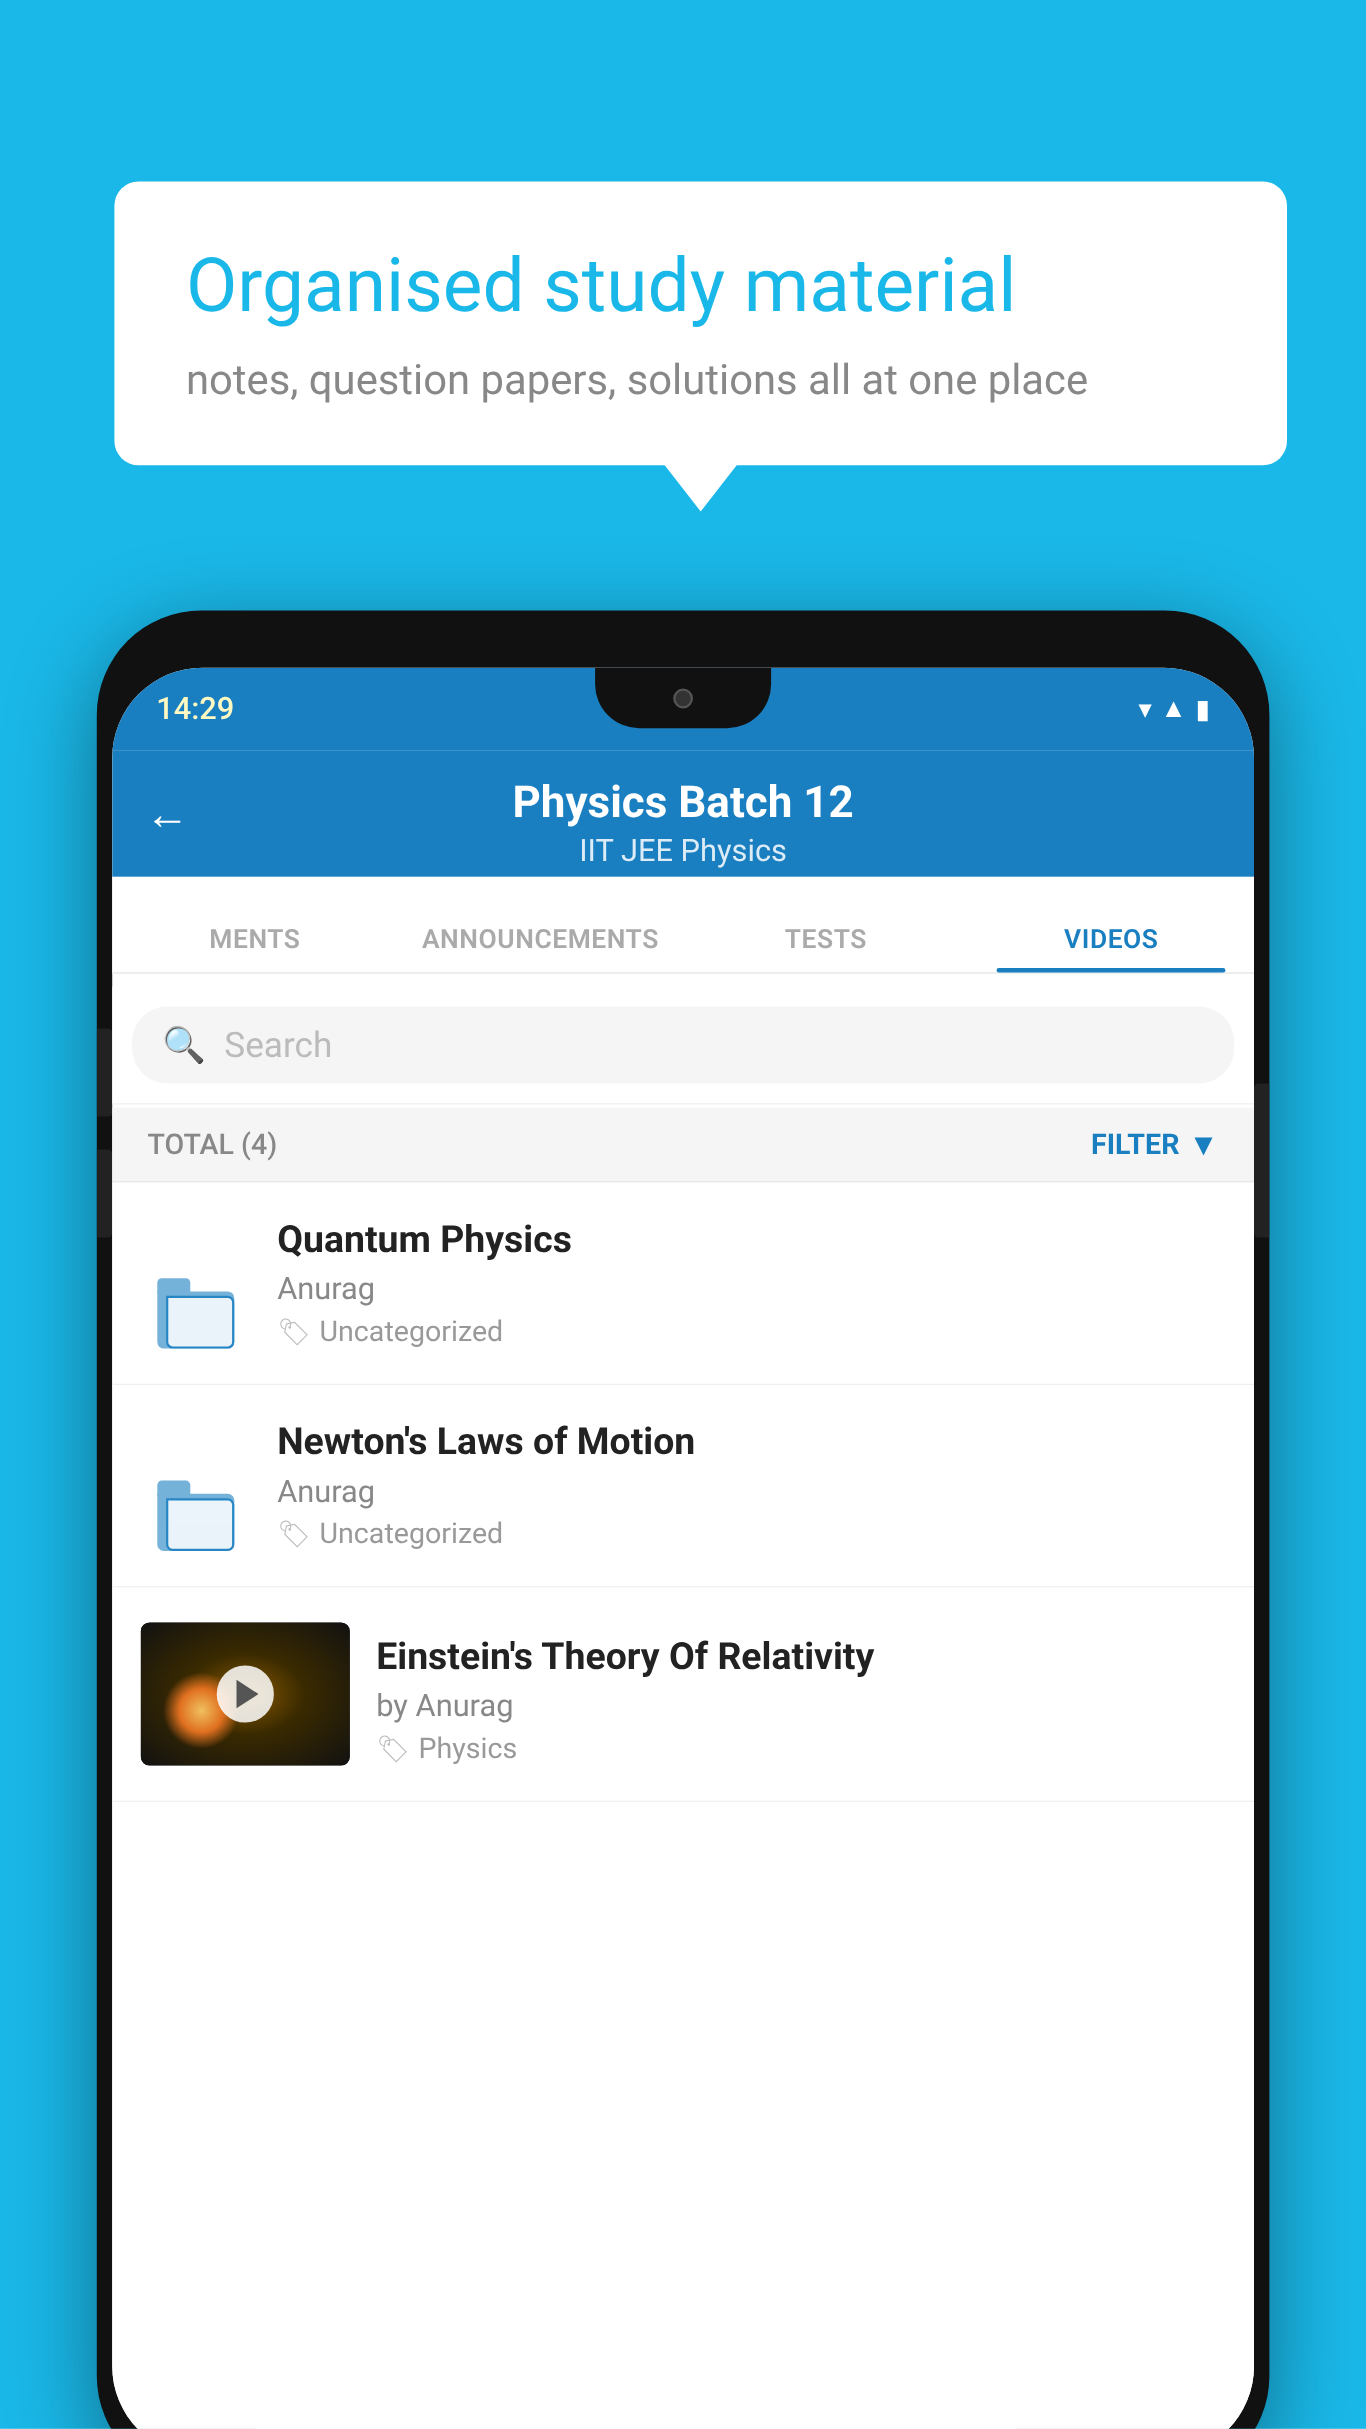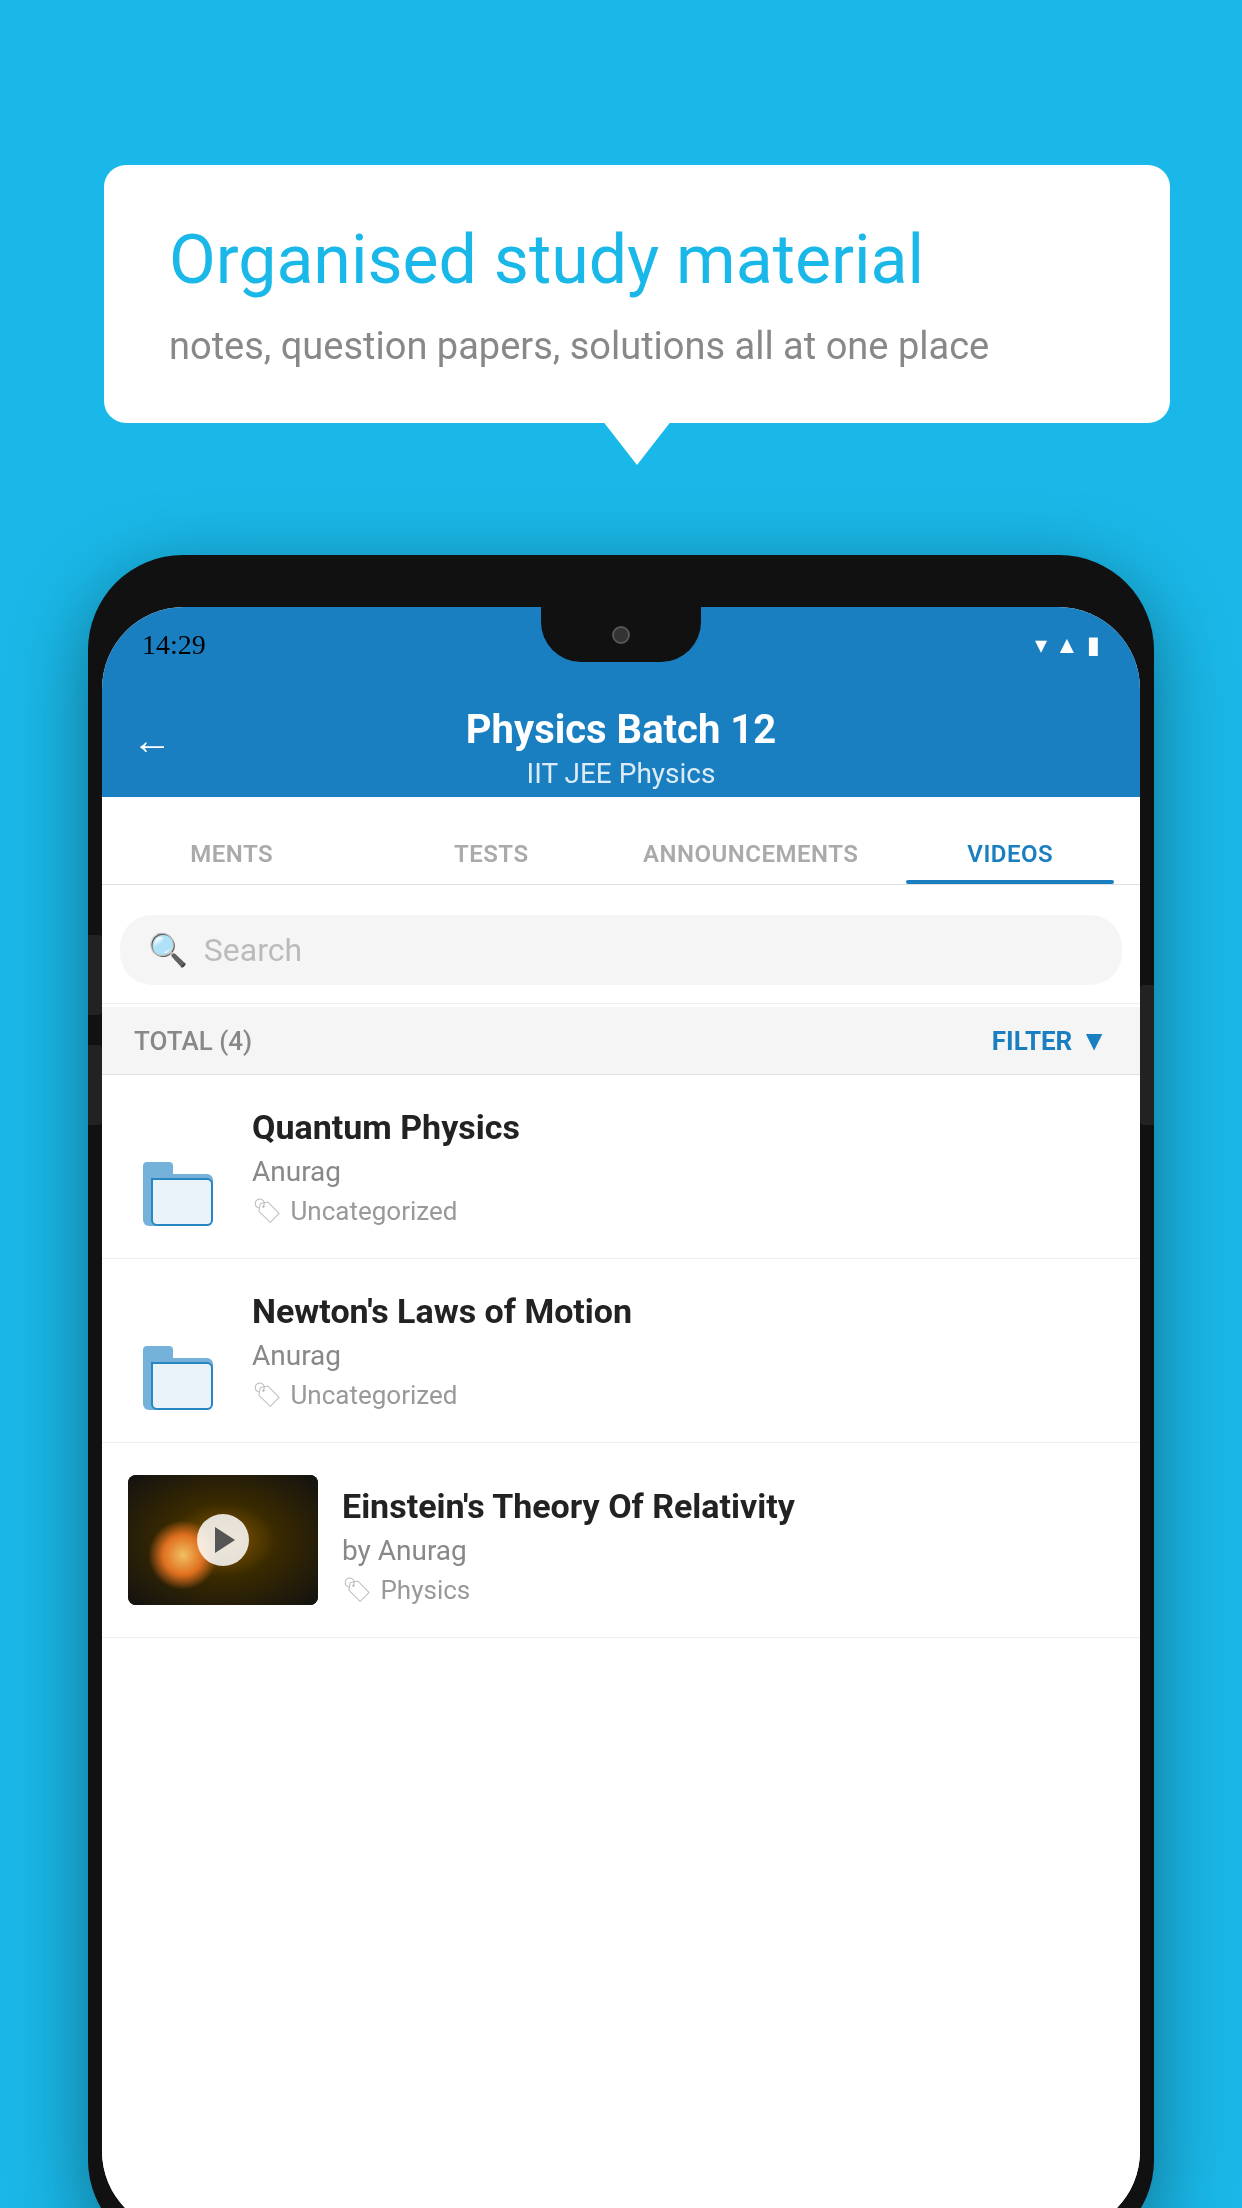--- a/index.html
+++ b/index.html
@@ -102,24 +102,23 @@
       justify-content: center;
     }
     .camera-dot {
       width: 18px;
       height: 18px;
       background: #333;
       border-radius: 50%;
       border: 2px solid #555;
     }
     .status-time {
-      color: #000000;
+      color: #fef9c3;
       font-size: 28px;
       font-weight: 500;
-      font-family: Liberation Serif, serif;
     }
     .status-icons {
       display: flex;
       align-items: center;
       gap: 8px;
     }
     .status-icons span {
       color: white;
       font-size: 24px;
     }
@@ -455,22 +454,22 @@
     </div>
 
     <div class="app-header">
       <span class="back-arrow">←</span>
       <div class="header-title">Physics Batch 12</div>
       <div class="header-subtitle">IIT JEE   Physics</div>
     </div>
 
     <div class="tabs-bar">
       <div class="tab-item">MENTS</div>
+      <div class="tab-item">ANNOUNCEMENTS</div>
       <div class="tab-item">TESTS</div>
-      <div class="tab-item">ANNOUNCEMENTS</div>
       <div class="tab-item active">VIDEOS</div>
     </div>
 
     <div class="search-bar-container">
       <div class="search-bar">
         <span class="search-icon">🔍</span>
         <span class="search-text">Search</span>
       </div>
     </div>
 

